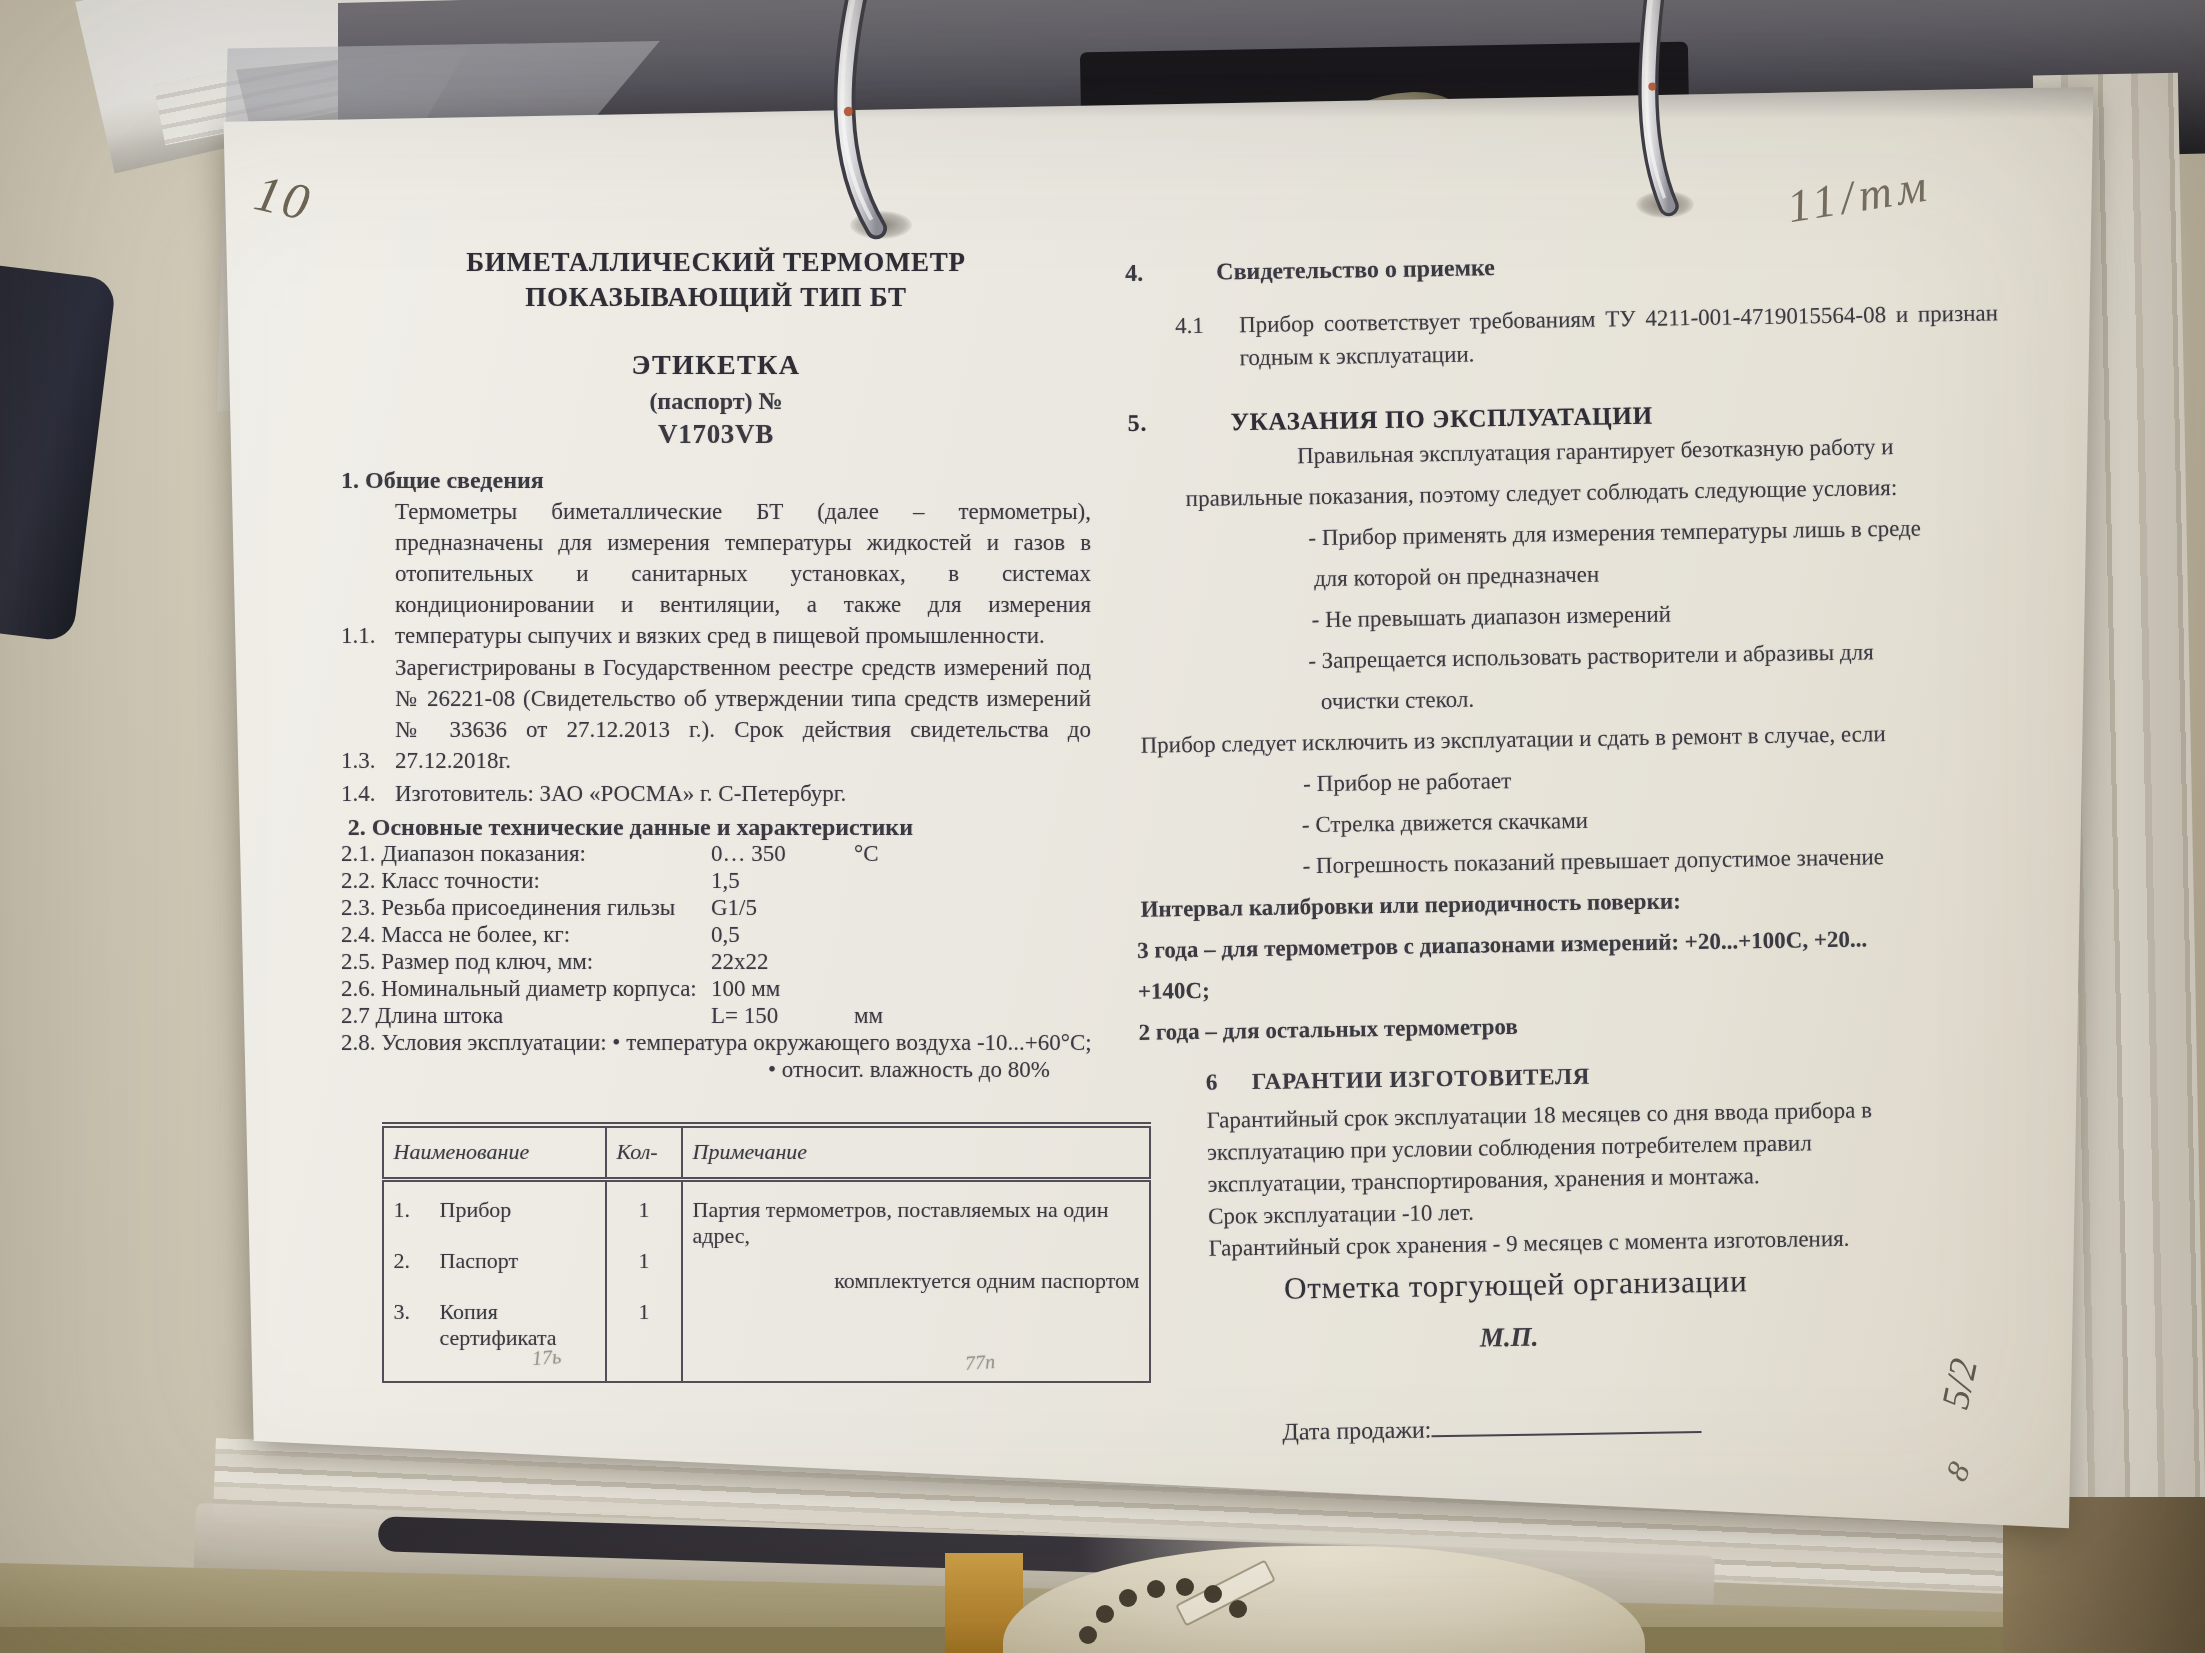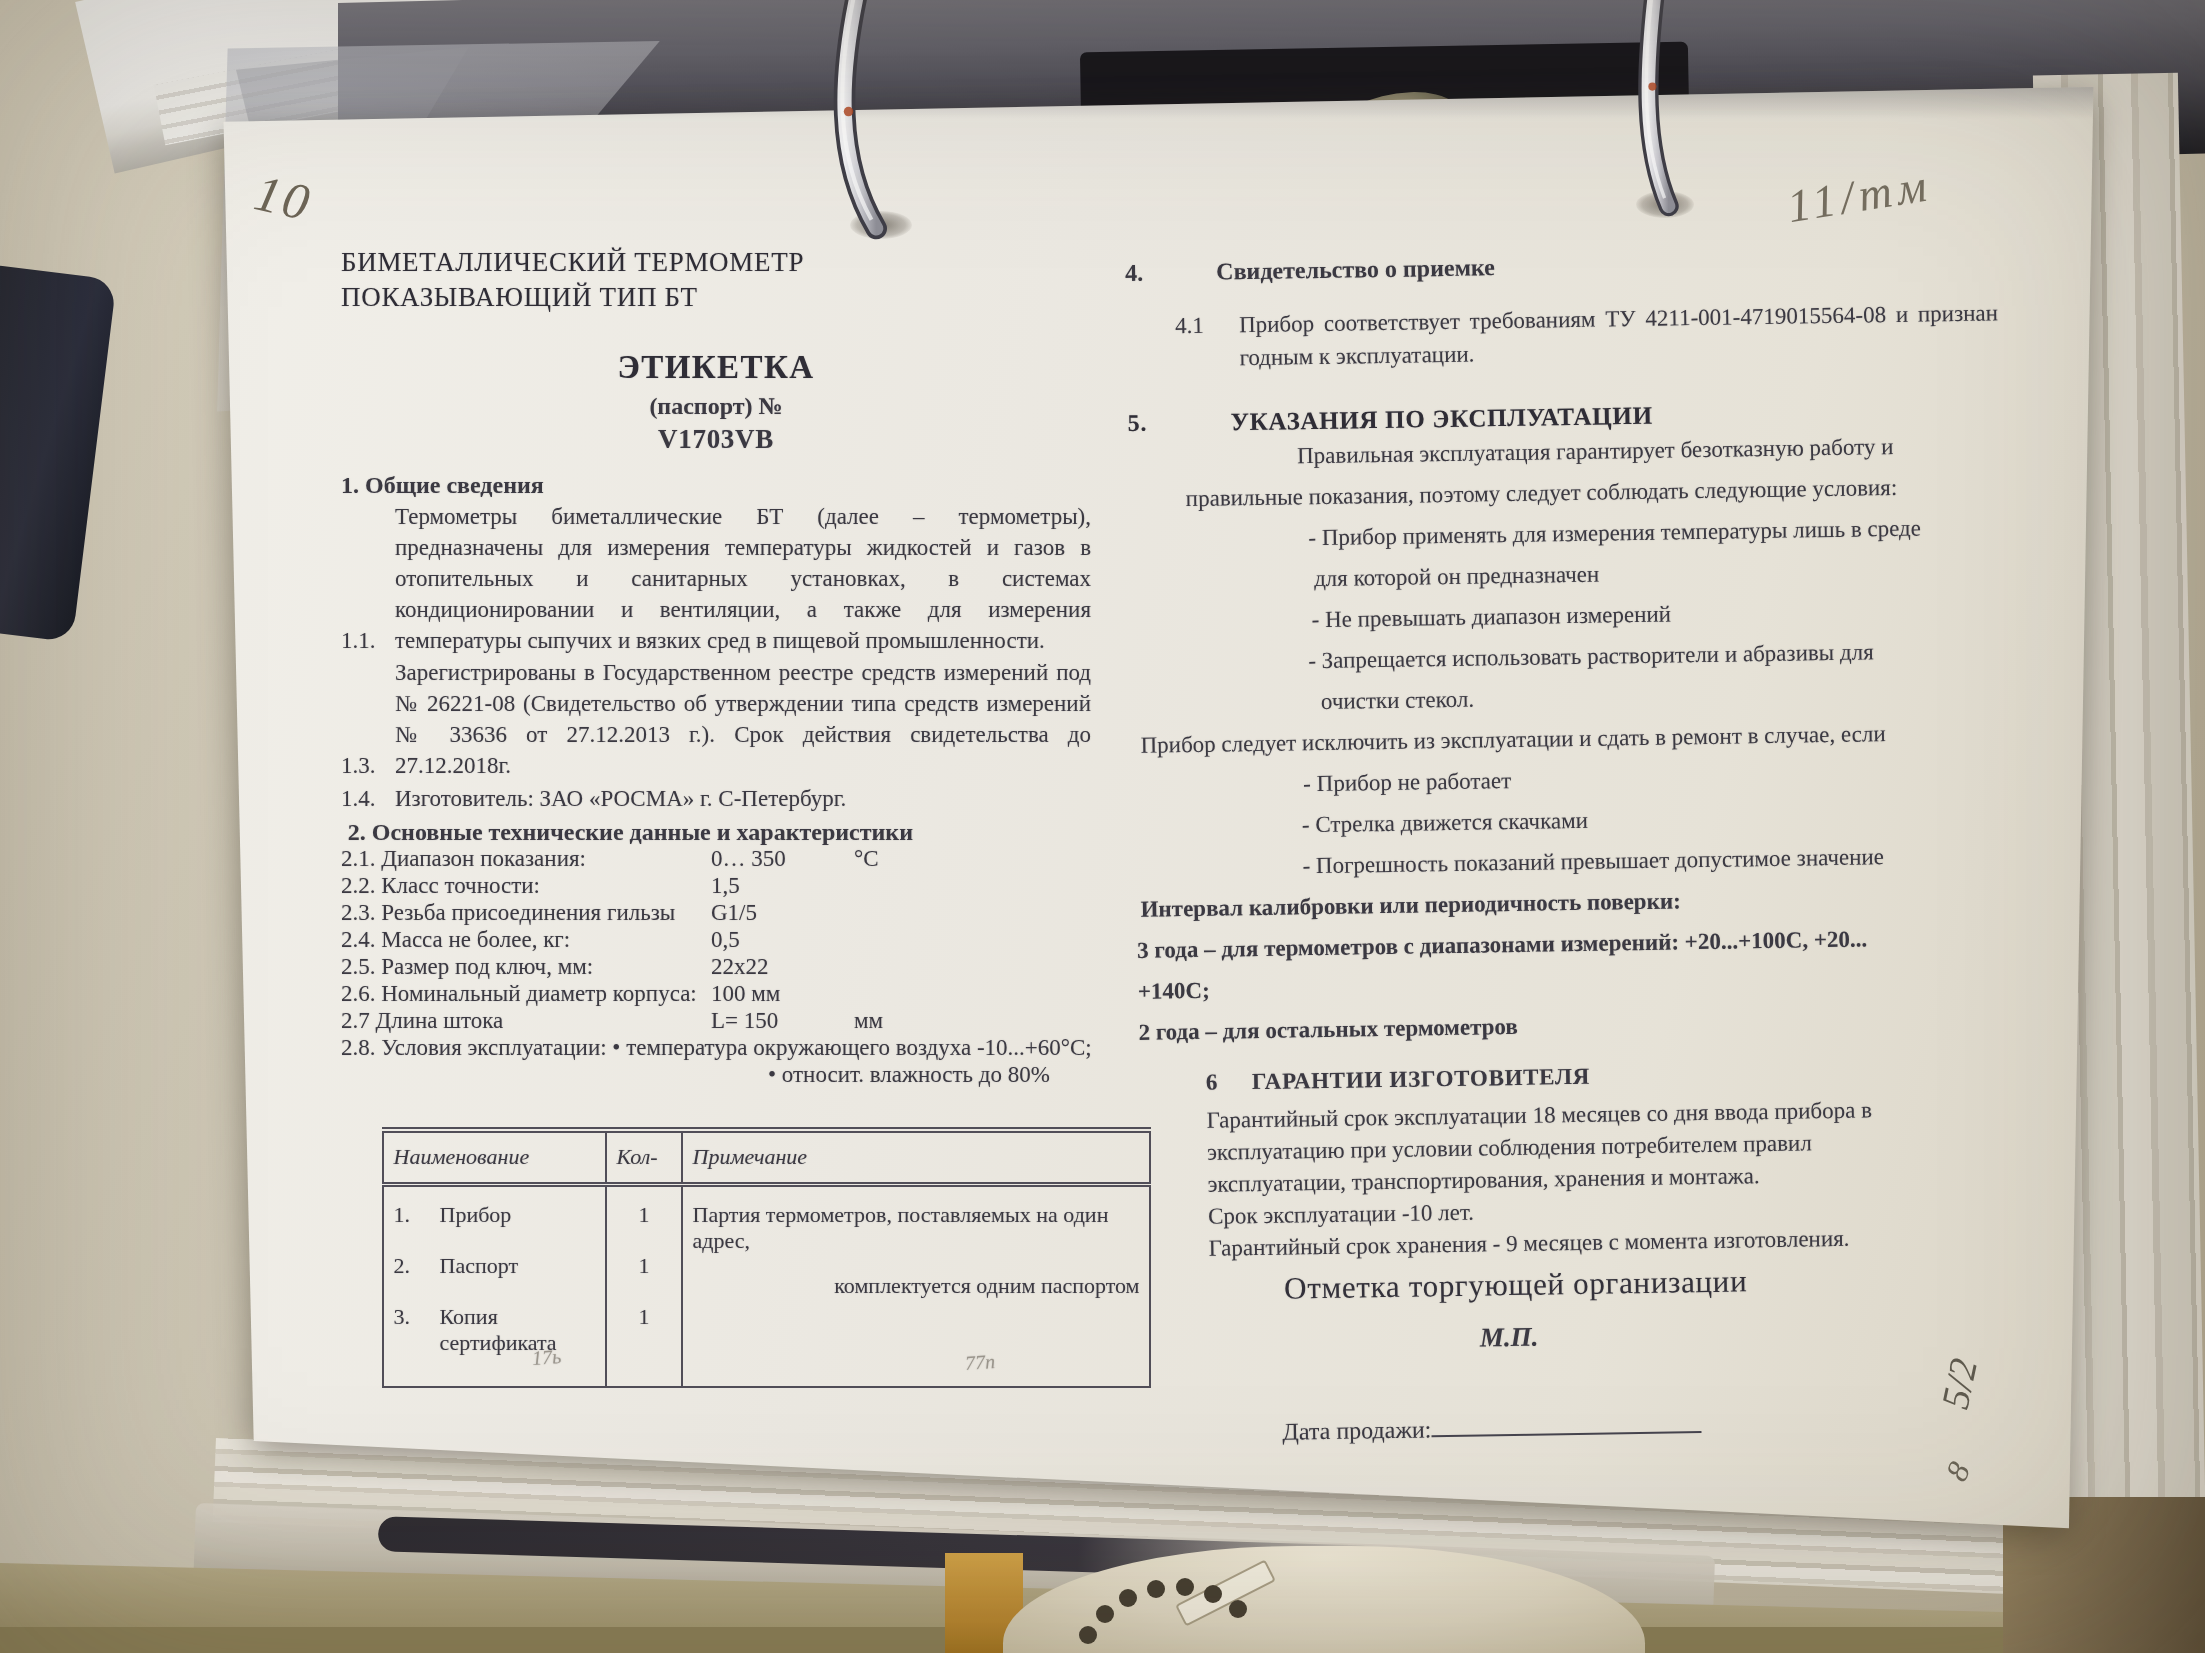--- a/index.html
+++ b/index.html
@@ -87,22 +87,22 @@
           background:radial-gradient(ellipse, rgba(55,47,36,.55) 0%, rgba(55,47,36,.25) 55%, rgba(55,47,36,0) 75%); }
   .hole1 { left:634px;  top:127px; width:62px; height:28px; }
   .hole2 { left:1420px; top:107px; width:58px; height:27px; }
 
   .ghost { position:absolute; font-size:20px; color:rgba(118,112,98,.55); font-style:italic; }
   .ghost1 { left:316px;  top:1262px; transform:rotate(-4deg); }
   .ghost2 { left:749px; top:1267px; transform:rotate(-4deg); }
 
   
   .col-left { position:absolute; left:125px; top:161px; width:750px; font-size:23px; }
-  .doc-title { font-weight:normal; font-size:27px; line-height:35px; letter-spacing:0.7px; color:#2f2d36; }
-  .etiketka { text-align:center; font-weight:bold; font-size:33px; margin-top:34px; letter-spacing:1.4px; color:#2f2d36; }
+  .doc-title { text-align:center; font-weight:bold; font-size:27px; line-height:35px; letter-spacing:0.7px; color:#2f2d36; }
+  .etiketka { text-align:center; font-weight:bold; font-size:28px; margin-top:34px; letter-spacing:1.4px; color:#2f2d36; }
   .passport-line { text-align:center; font-weight:bold; font-size:24px; margin-top:6.8px; }
   .passport-num  { text-align:center; font-weight:bold; font-size:27px; margin-top:4px; letter-spacing:0.7px; }
   .s1-heading { font-weight:bold; font-size:24px; margin-top:17.6px; }
   .num-para { display:flex; margin-top:1.4px; line-height:31px;align-items:flex-end; }
   .num-para .pnum { flex:none; width:54px; }
   .num-para .pbody { flex:1; text-align:justify; }
   .s2-heading { font-weight:bold; font-size:24px; margin-top:5.4px; margin-left:6.8px; }
   .spec-row { position:relative; height:27px; white-space:nowrap; margin-top:0; }
   .spec-value { position:absolute; left:370px; top:0; }
   .spec-unit  { position:absolute; left:513px; top:0; }

